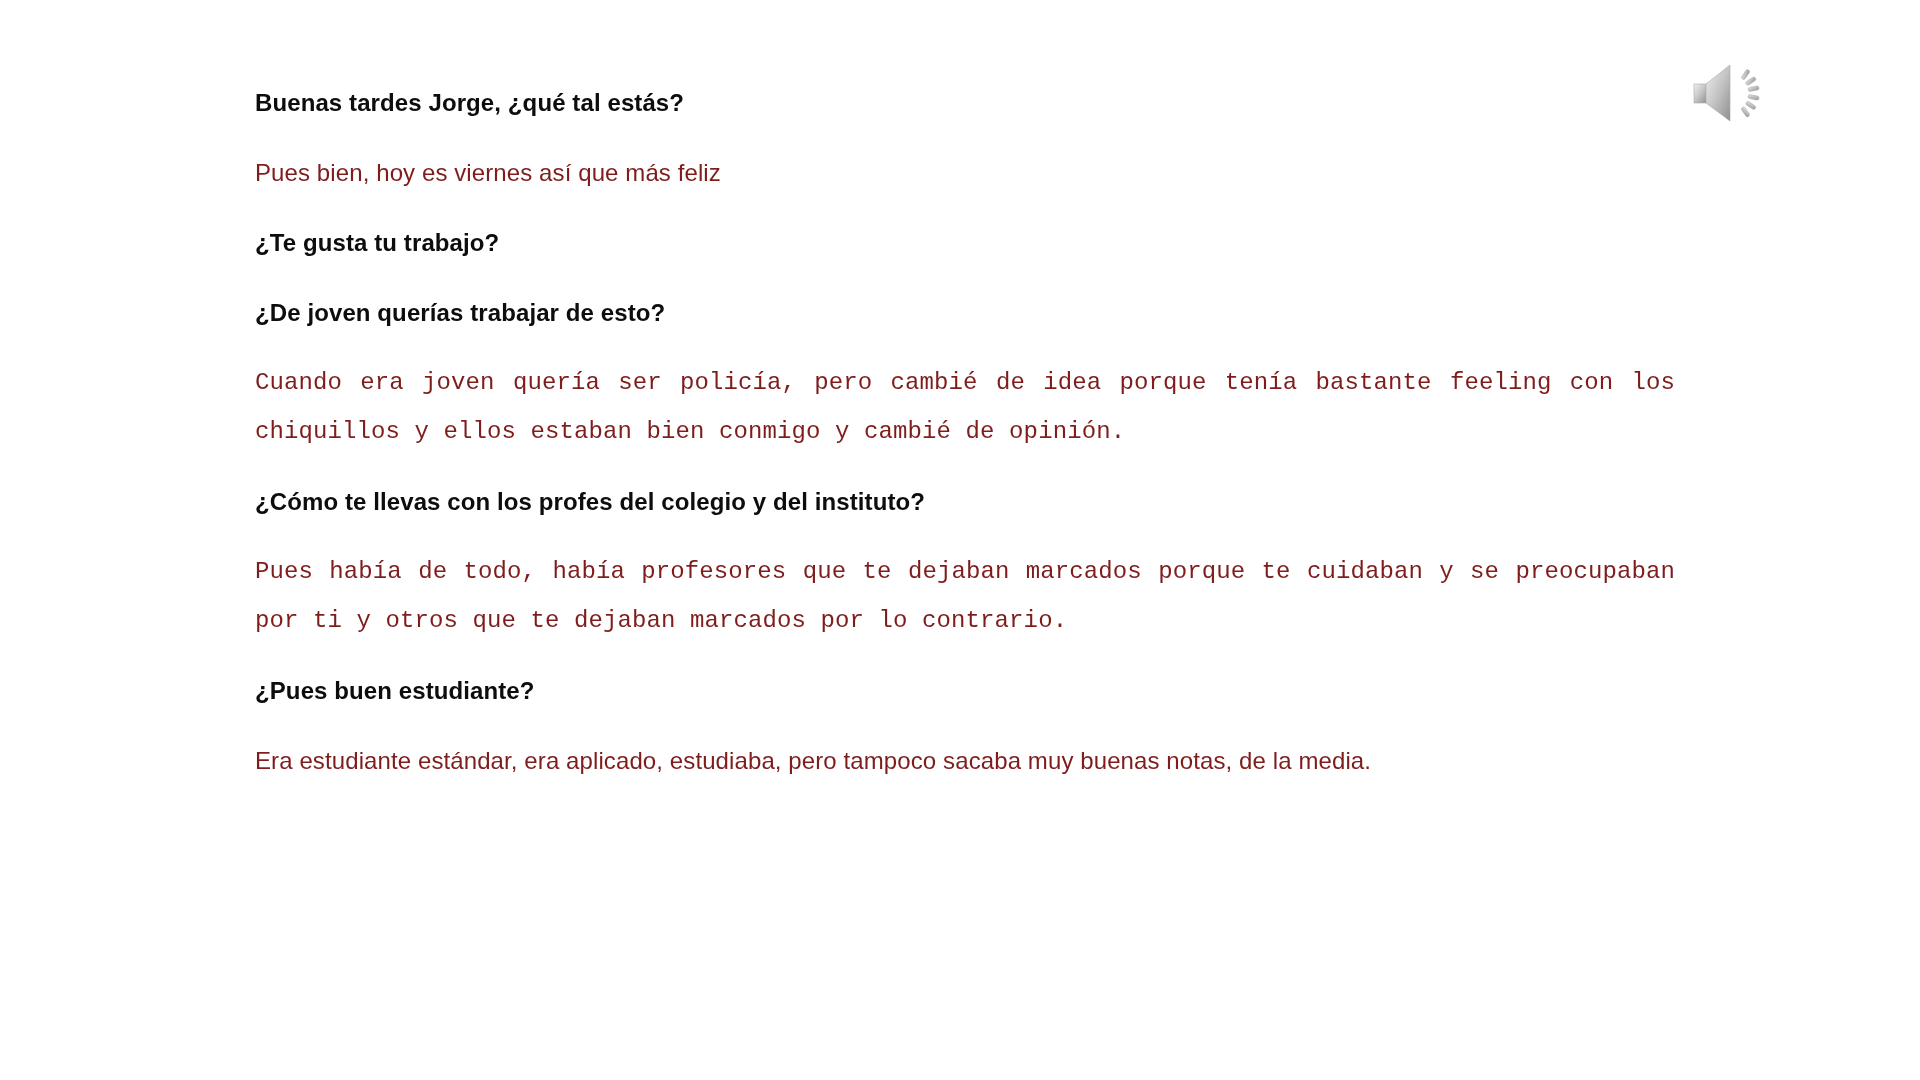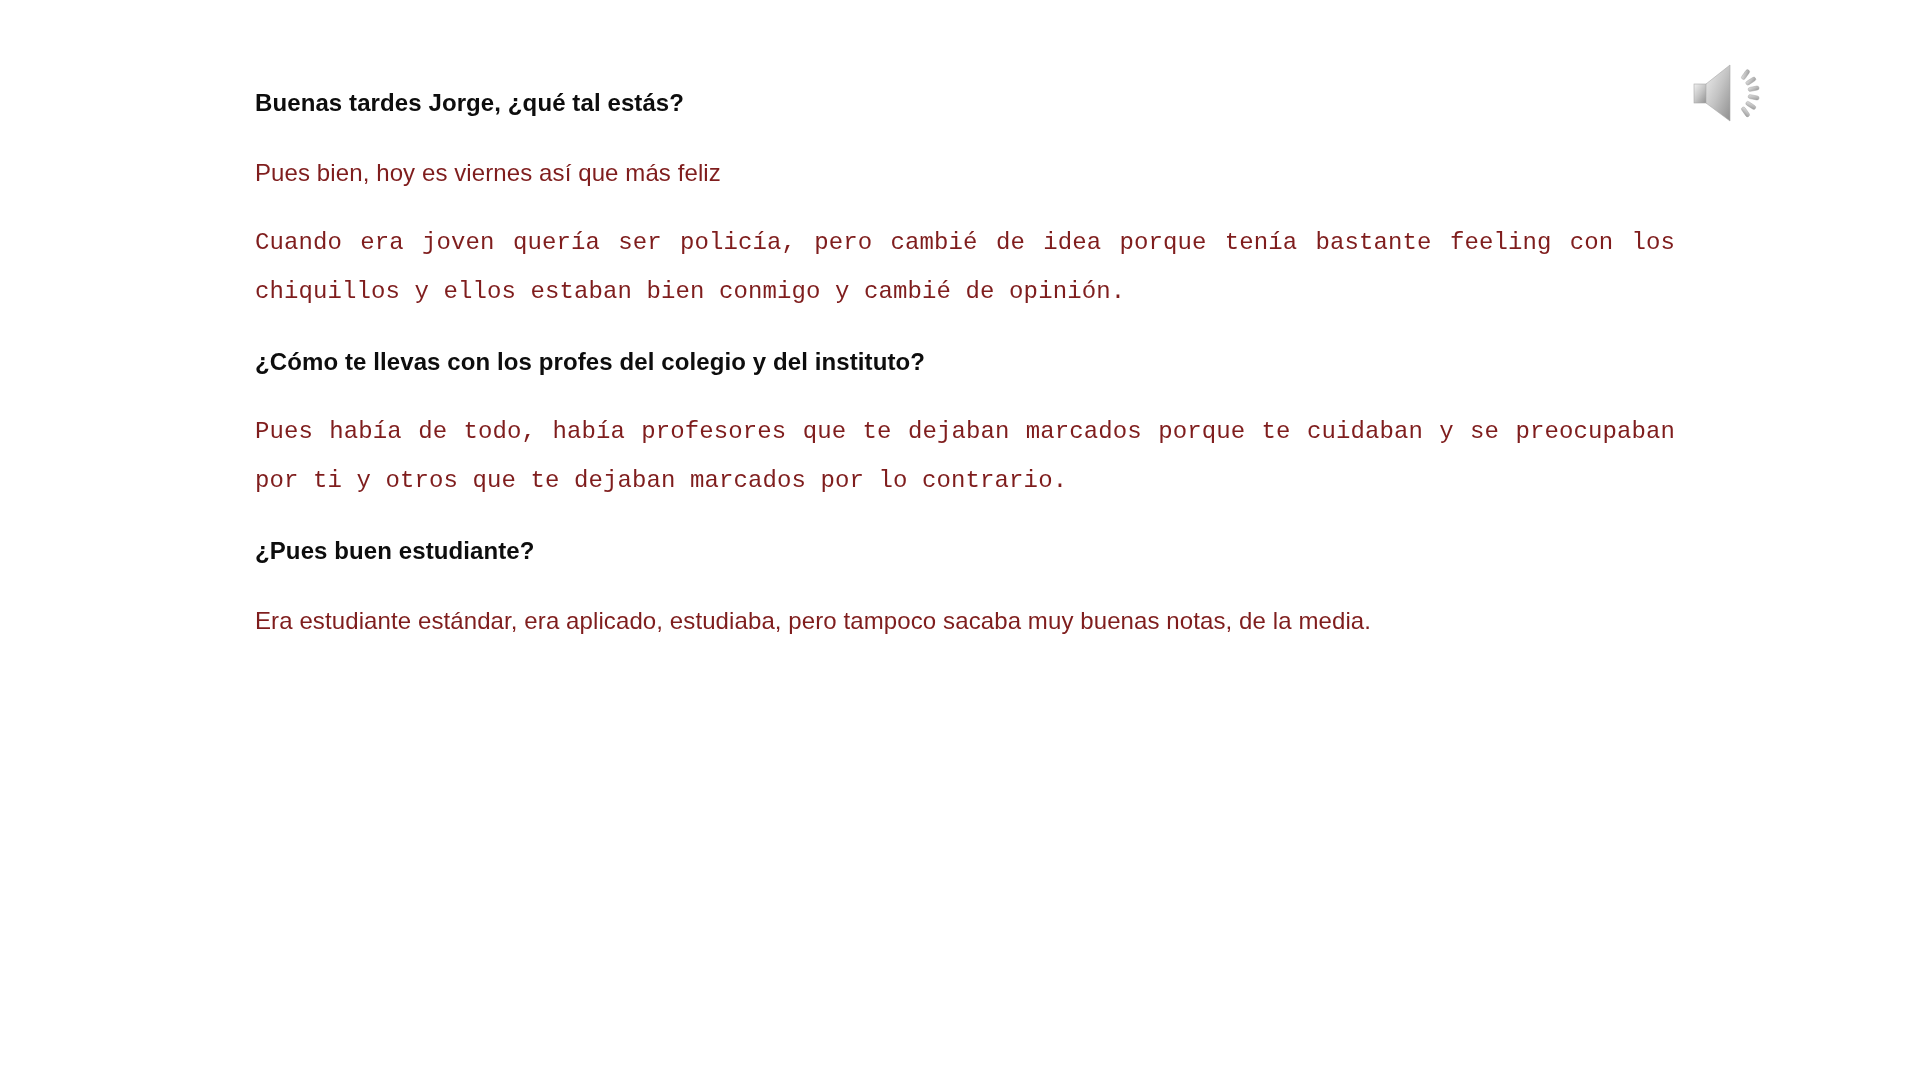--- a/index.html
+++ b/index.html
@@ -89,21 +89,23 @@
             <rect x="-5.5" y="-2" width="11" height="4" rx="2"></rect>
           </g>
       </g>
     </svg>
   </div>
 
   <div class="content">
     <p class="q">Buenas tardes Jorge, ¿qué tal estás?</p>
     <p class="a">Pues bien, hoy es viernes así que más feliz</p>
 
+    <p class="q">¿Te gusta tu trabajo?</p>
 
+    <p class="q">¿De joven querías trabajar de esto?</p>
     <p class="a justify">Cuando era joven quería ser policía, pero cambié de idea porque tenía bastante feeling con los chiquillos y ellos estaban bien conmigo y cambié de opinión.</p>
 
     <p class="q">¿Cómo te llevas con los profes del colegio y del instituto?</p>
     <p class="a justify">Pues había de todo, había profesores que te dejaban marcados porque te cuidaban y se preocupaban por ti y otros que te dejaban marcados por lo contrario.</p>
 
     <p class="q">¿Pues buen estudiante?</p>
     <p class="a">Era estudiante estándar, era aplicado, estudiaba, pero tampoco sacaba muy buenas notas, de la media.</p>
   </div>
 
 </div>

